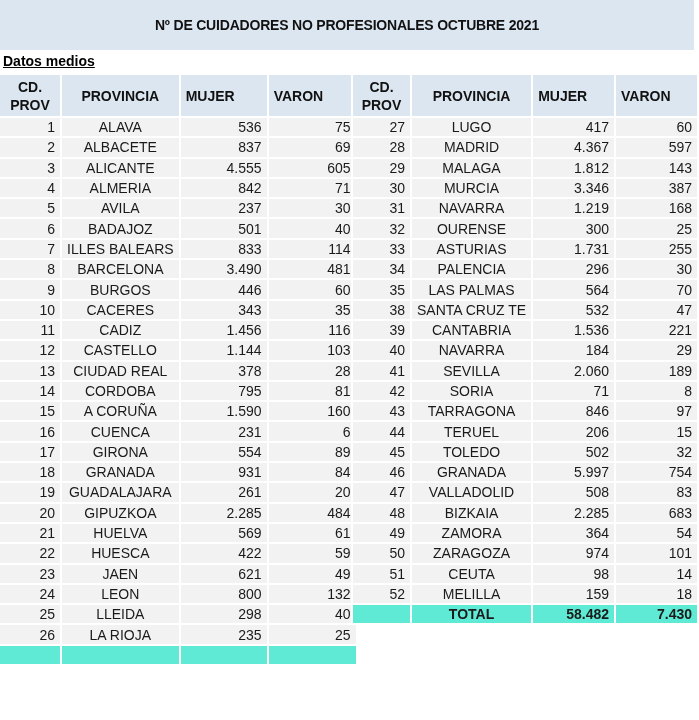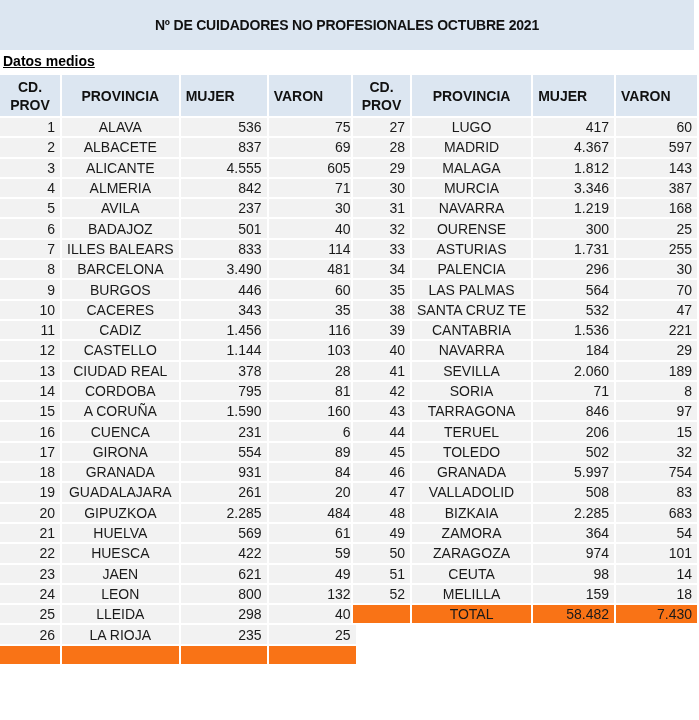--- a/index.html
+++ b/index.html
@@ -33,21 +33,21 @@
   table.data th {
     background: #dce6f1; font-weight: bold; height: 41px;
     line-height: 18px; color: #111;
   }
   table.data td { background: #f2f2f2; }
   .num { text-align: right; }
   .name { text-align: center; }
   th.cd { text-align: center; }
   th.prov { text-align: center; }
   th.m, th.v { text-align: left; }
-  tr.total td { background: #f97316; font-weight: normal; margin-left: 19px; }
+  tr.total td { background: #5eead4; font-weight: bold; margin-left: 19px; }
   #tbl-left { left: -2px; }
   #tbl-right { left: 351px; }
 </style>
 </head>
 <body>
 
 <div class="title-bar">Nº DE CUIDADORES  NO PROFESIONALES  OCTUBRE 2021</div>
 <div class="subtitle">Datos medios</div>
 
 <table class="data" id="tbl-left">

